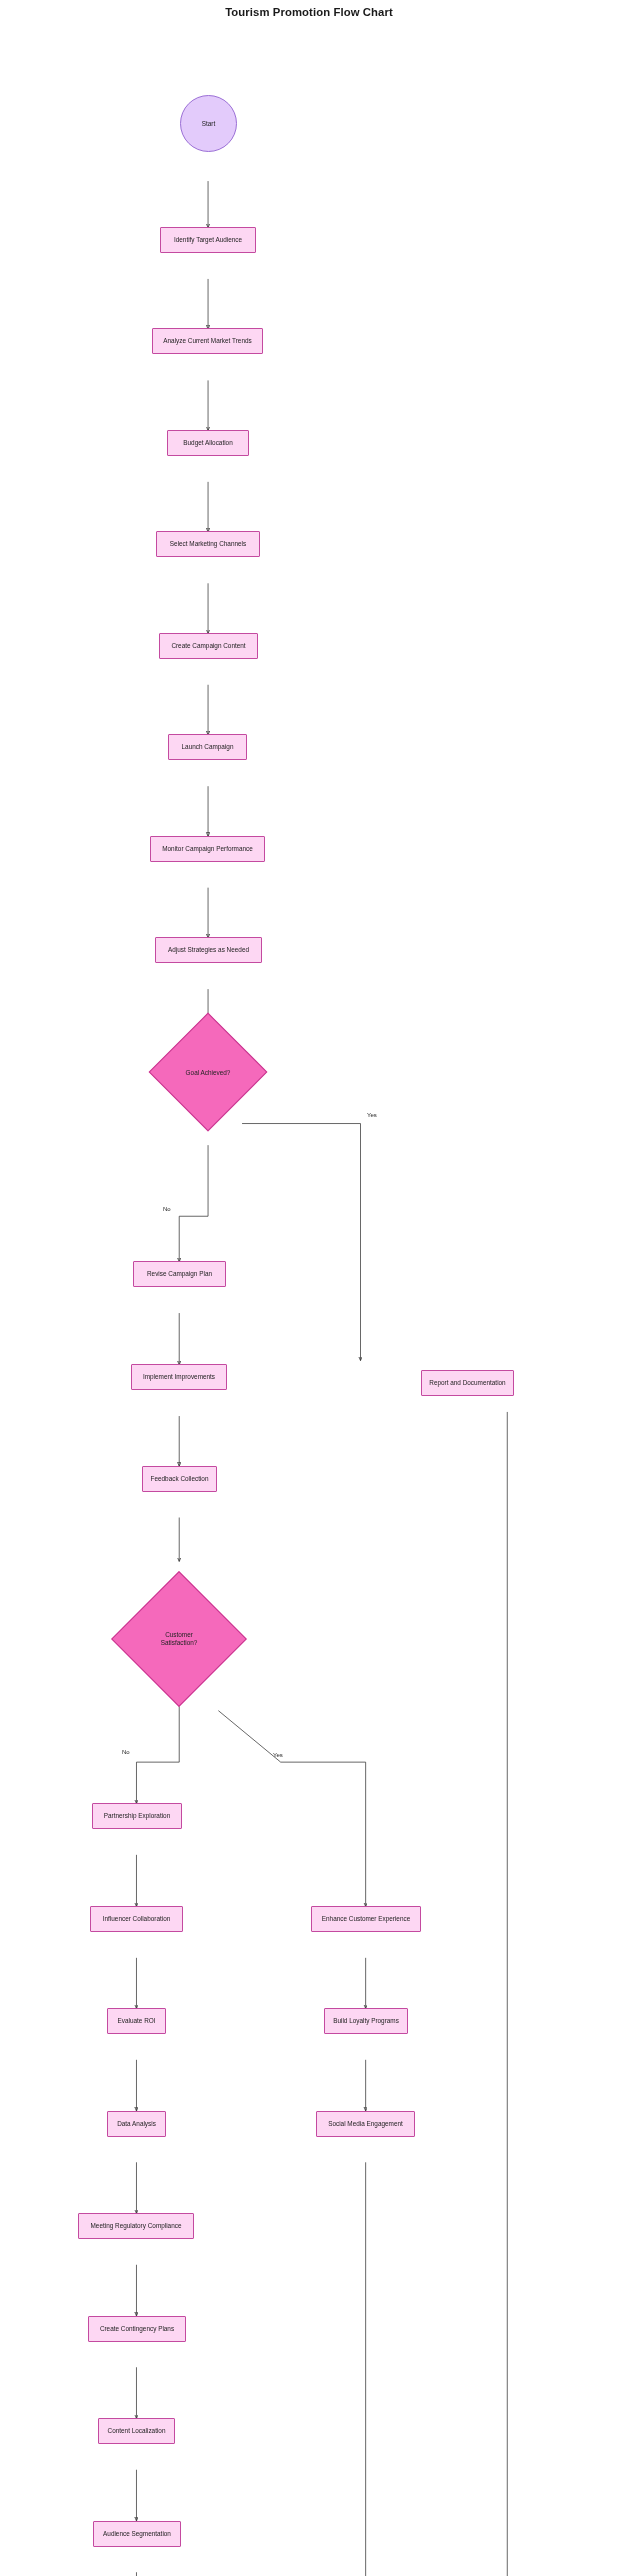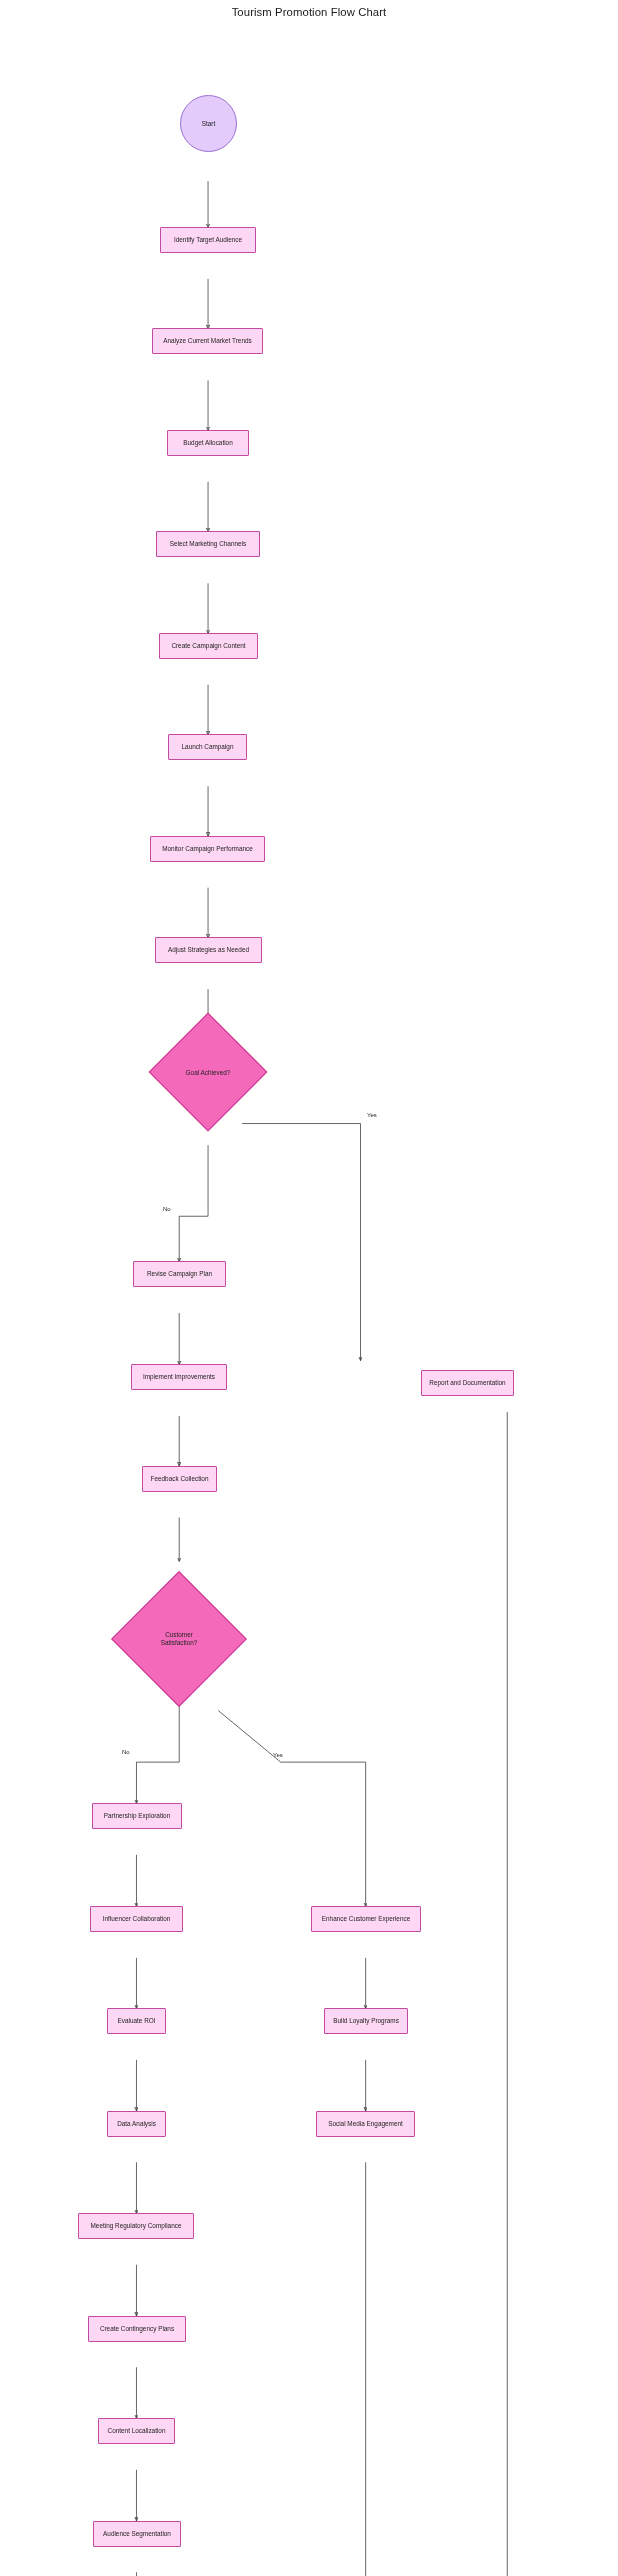--- a/index.html
+++ b/index.html
@@ -14,21 +14,21 @@
     position: relative;
     overflow: hidden;
   }
   #title {
     position: absolute;
     top: 6.2px;
     left: 0;
     width: 618px;
     text-align: center;
     font-size: 11.3px;
-    font-weight: normal;
+    font-weight: bold;
     color: #1a1a1a;
     letter-spacing: 0.1px;
   }
   #canvas {
     position: absolute;
     top: 0;
     left: 0;
     width: 618px;
     height: 3223px;
   }

